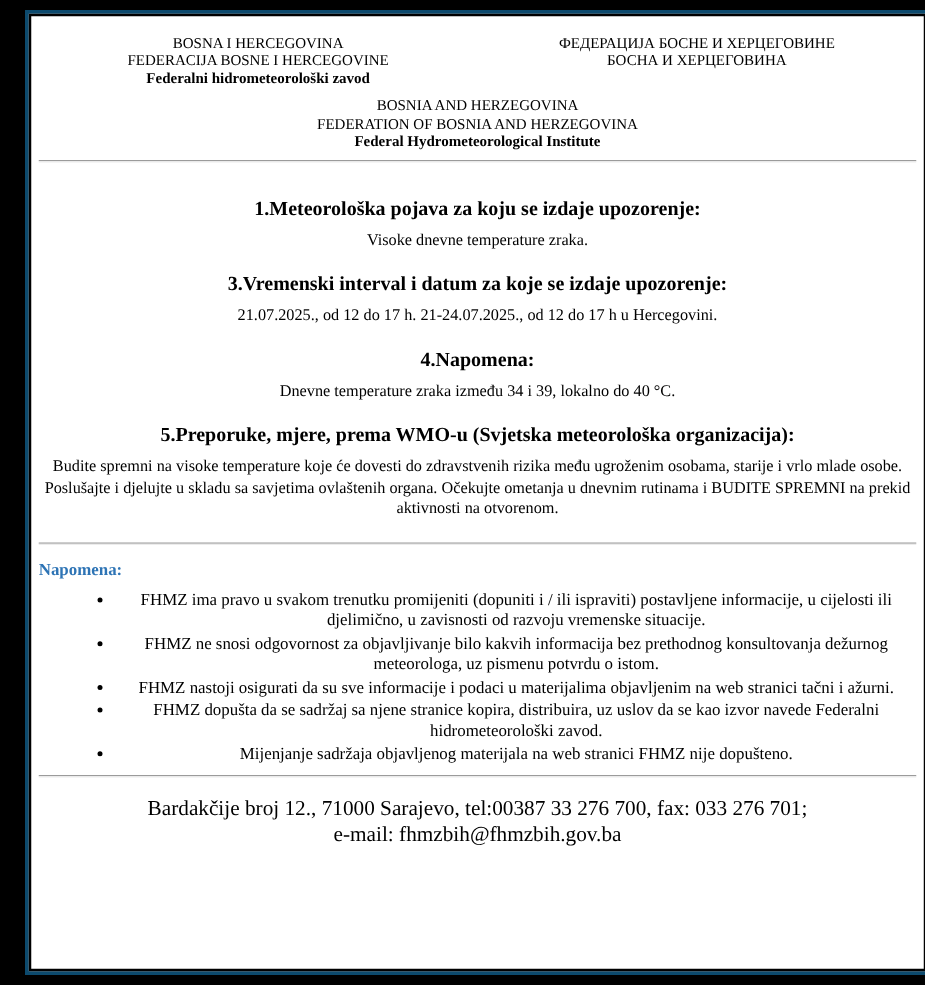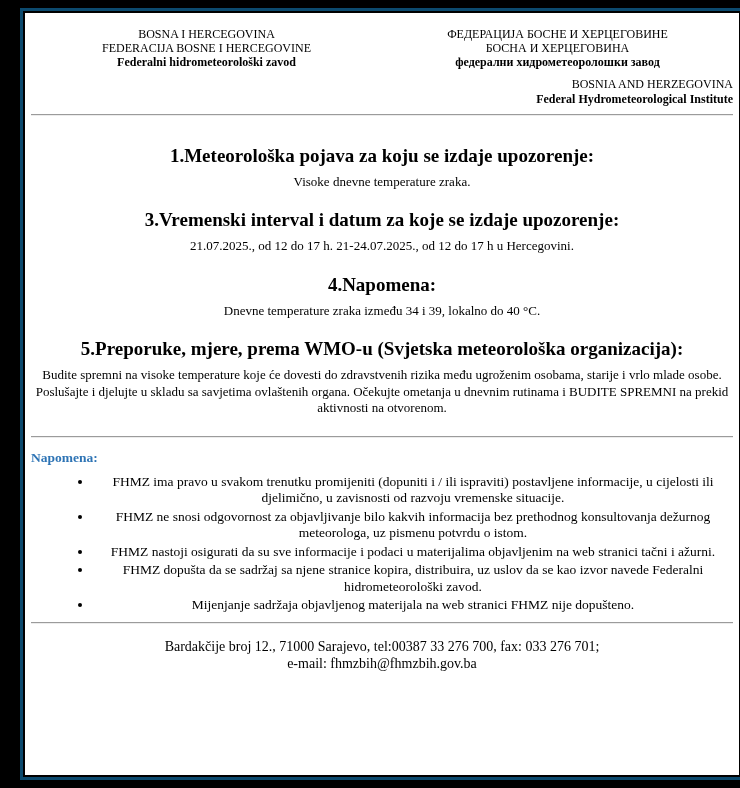--- a/index.html
+++ b/index.html
@@ -24,21 +24,21 @@
     overflow: hidden;
     font-family: "Liberation Serif", serif;
     color: #000;
   }
 
   
   .hdr { margin-top: 14px; }
   .hdr-row { display: flex; }
   .hdr-col { flex: 1; text-align: center; font-size: 12px; line-height: 1.18; }
   .hdr-col .b, .hdr-center .b { font-weight: bold; }
-  .hdr-center { margin-top: 8px; text-align: right; font-size: 12px; line-height: 1.18; }
+  .hdr-center { margin-top: 8px; text-align: center; font-size: 12px; line-height: 1.18; }
 
   hr.rule {
     height: 0; border: 0;
     border-top: 1px solid #9b9b9b;
     border-bottom: 1px solid #ececec;
     margin: 8px 0 0 0;
   }
 
   
   .warn-row { position: relative; text-align: center; margin-top: 10px; height: 36px; }
@@ -52,32 +52,32 @@
     cursor: pointer;
   }
   .print {
     position: absolute; right: 78px; top: 3px;
     width: 30px; height: 28px; cursor: pointer;
   }
 
   
   .sections { margin-top: 29px; text-align: center; }
   .sec { margin-bottom: 19px; }
-  .sec-h { font-weight: bold; font-size: 19px; margin-bottom: 7px; }
+  .sec-h { font-weight: bold; font-size: 16px; margin-bottom: 7px; }
   .sec-b { font-size: 13px; line-height: 1.27; }
   .sec-emph { font-weight: bold; font-style: italic; font-size: 15.5px; margin-top: 2px; }
 
   
   .disclaimer { margin-top: 12px; text-align: left; }
   .disc-title { color: #2E74B5; font-weight: bold; font-size: 13.5px; }
   .disclaimer ul { margin: 8px 0 0 0; padding-left: 62px; text-align: center; }
   .disclaimer li { font-size: 13.5px; line-height: 1.22; margin-bottom: 2px; }
 
   
-  .footer { margin-top: 14px; text-align: center; font-size: 14px; line-height: 1.24; }
+  .footer { margin-top: 14px; text-align: center; font-size: 17px; line-height: 1.24; }
   .footer a { color: #000; text-decoration: none; cursor: pointer; }
 
   .mt8 { margin-top: 8px; }
 </style>
 </head>
 <body>
 
 <div class="frame">
   <div class="gapwrap">
     <div class="page">
@@ -85,25 +85,25 @@
       <div class="hdr">
         <div class="hdr-row">
           <div class="hdr-col">
             <div>BOSNA I HERCEGOVINA</div>
             <div>FEDERACIJA BOSNE I HERCEGOVINE</div>
             <div class="b">Federalni hidrometeorološki zavod</div>
           </div>
           <div class="hdr-col">
             <div>ФЕДЕРАЦИЈА БОСНЕ И ХЕРЦЕГОВИНЕ</div>
             <div>БОСНА И ХЕРЦЕГОВИНА</div>
-            <div class="b">федерални хидрометеоролошки завод</div>
           </div>
         </div>
         <div class="hdr-center">
           <div>BOSNIA AND HERZEGOVINA</div>
+          <div>FEDERATION OF BOSNIA AND HERZEGOVINA</div>
           <div class="b">Federal Hydrometeorological Institute</div>
         </div>
       </div>
 
       <hr class="rule">
 
 
       <div class="sections">
         <div class="sec">
           <div class="sec-h">1.Meteorološka pojava za koju se izdaje upozorenje:</div>

